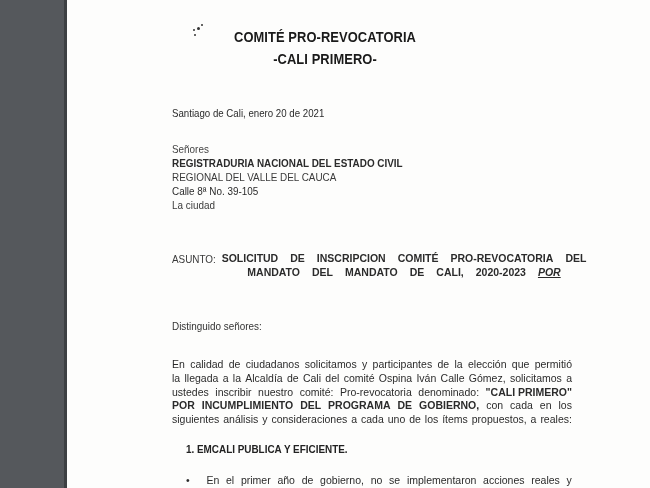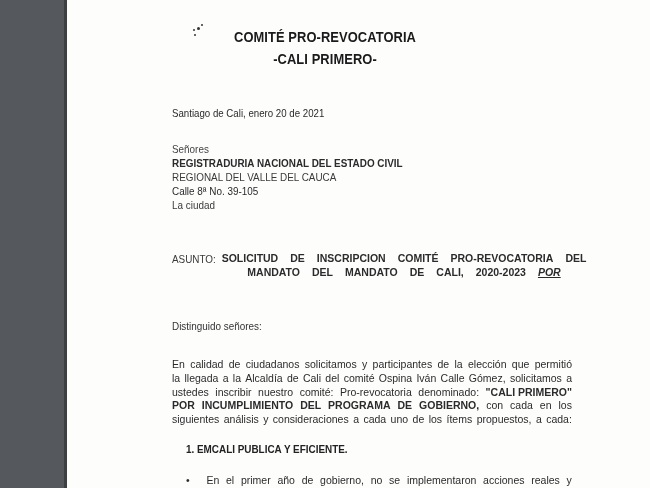--- a/index.html
+++ b/index.html
@@ -169,21 +169,21 @@
     <span>y</span>
     <span>consideraciones</span>
     <span>a</span>
     <span>cada</span>
     <span>uno</span>
     <span>de</span>
     <span>los</span>
     <span>ítems</span>
     <span>propuestos,</span>
     <span>a</span>
-    <span>cada:</span>
+    <span>reales:</span>
   </div>
 </div>
 
 <div class="line item1">1.  EMCALI PUBLICA Y EFICIENTE.</div>
 
 <div class="bullet-row">
   <span class="dot">•</span>
   <span>En</span>
   <span>el</span>
   <span>primer</span>

